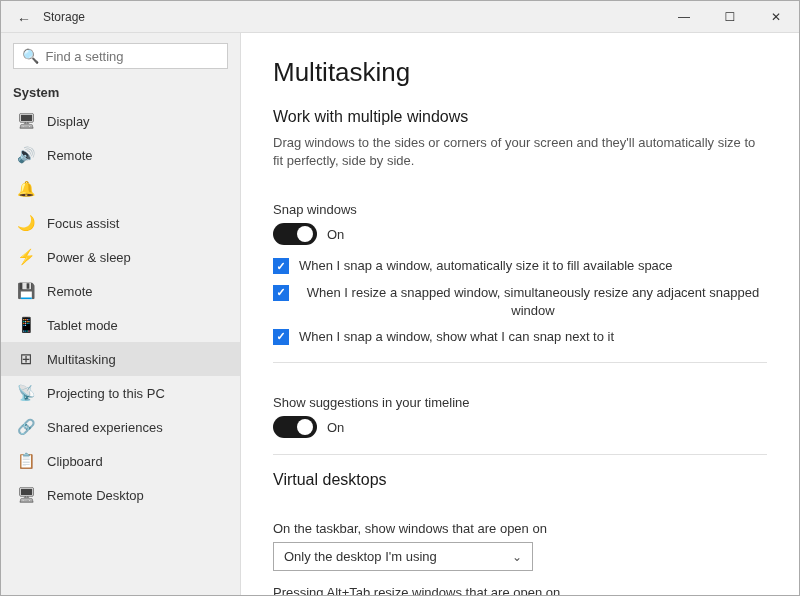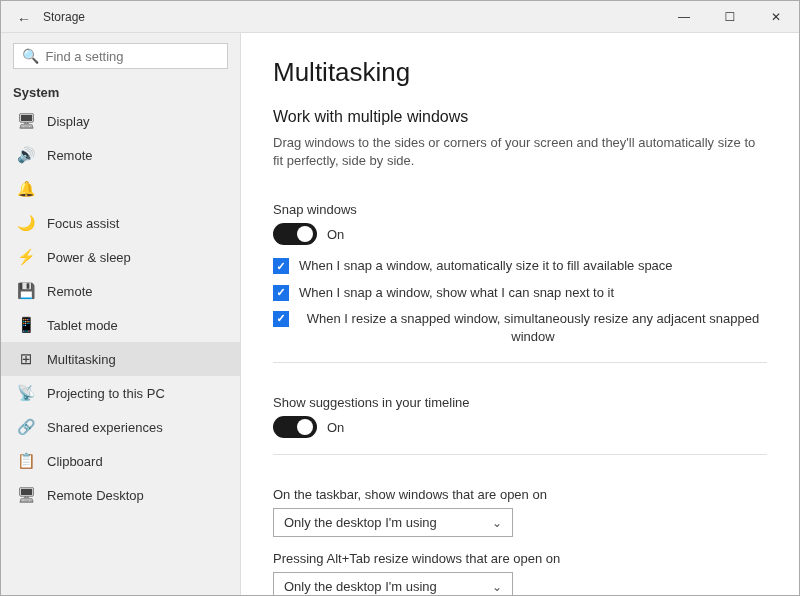--- a/index.html
+++ b/index.html
@@ -211,21 +211,21 @@
       background: #e0e0e0;
       margin: 16px 0;
     }
     
     .dropdown {
       display: flex;
       align-items: center;
       justify-content: space-between;
       border: 1px solid #aaa;
       padding: 6px 10px;
-      width: 240px;
+      width: 260px;
       cursor: pointer;
       background: #fff;
       font-size: 13px;
       color: #333;
     }
     .dropdown-arrow {
       font-size: 12px;
       color: #555;
     }
     .back-btn {
@@ -325,39 +325,40 @@
         </div>
         <span class="toggle-label">On</span>
       </div>
 
       <div class="checkbox-row">
         <div class="checkbox-box"></div>
         <span class="checkbox-text">When I snap a window, automatically size it to fill available space</span>
       </div>
       <div class="checkbox-row">
         <div class="checkbox-box"></div>
-        <span class="checkbox-text">When I snap a window, show what I can snap next to it</span>
+        <span class="checkbox-text">When I resize a snapped window, simultaneously resize any adjacent snapped window</span>
       </div>
       <div class="checkbox-row">
         <div class="checkbox-box"></div>
-        <span class="checkbox-text">When I resize a snapped window, simultaneously resize any adjacent snapped window</span>
+        <span class="checkbox-text">When I snap a window, show what I can snap next to it</span>
       </div>
 
       <div class="divider"></div>
 
       <p class="setting-label">Show suggestions in your timeline</p>
       <div class="toggle-row">
         <div class="toggle">
           <div class="toggle-knob"></div>
         </div>
         <span class="toggle-label">On</span>
       </div>
 
       <div class="divider"></div>
 
+      <h2 class="section-title">Virtual desktops</h2>
 
       <p class="setting-label">On the taskbar, show windows that are open on</p>
       <div class="dropdown">
         <span>Only the desktop I'm using</span>
         <span class="dropdown-arrow">⌄</span>
       </div>
 
       <p class="setting-label" style="margin-top: 14px;">Pressing Alt+Tab resize windows that are open on</p>
       <div class="dropdown">
         <span>Only the desktop I'm using</span>

